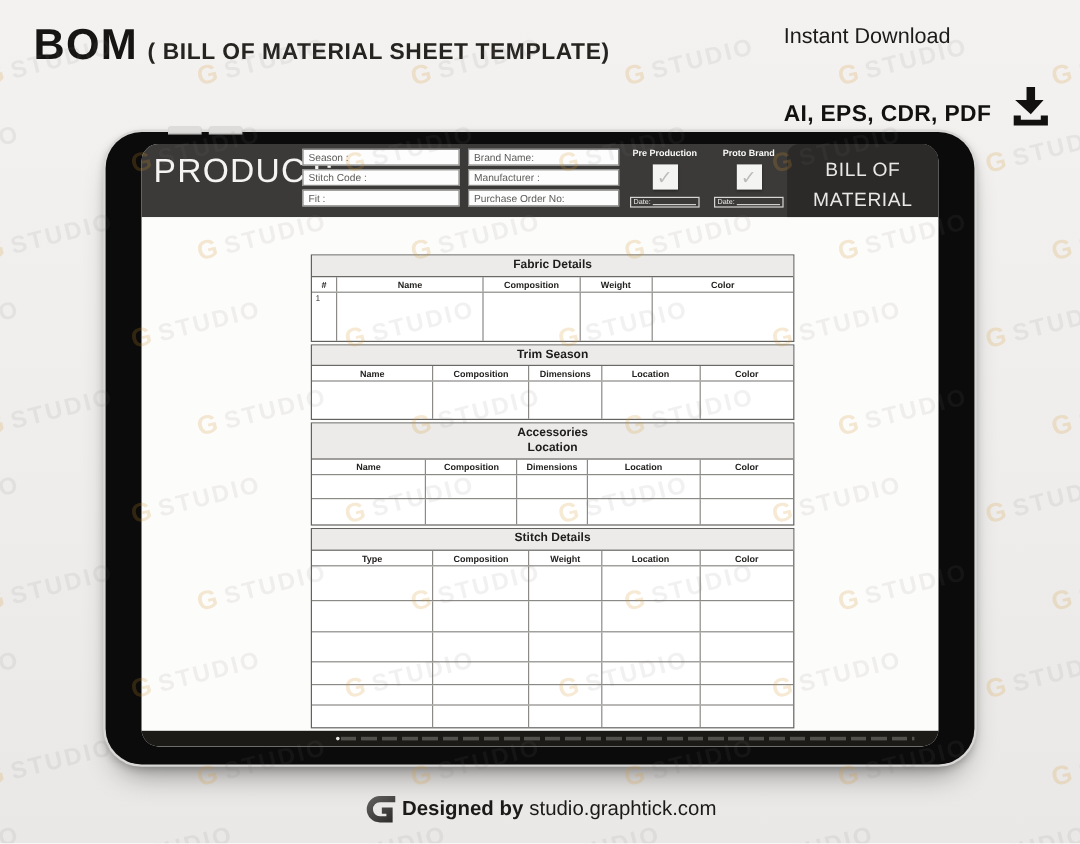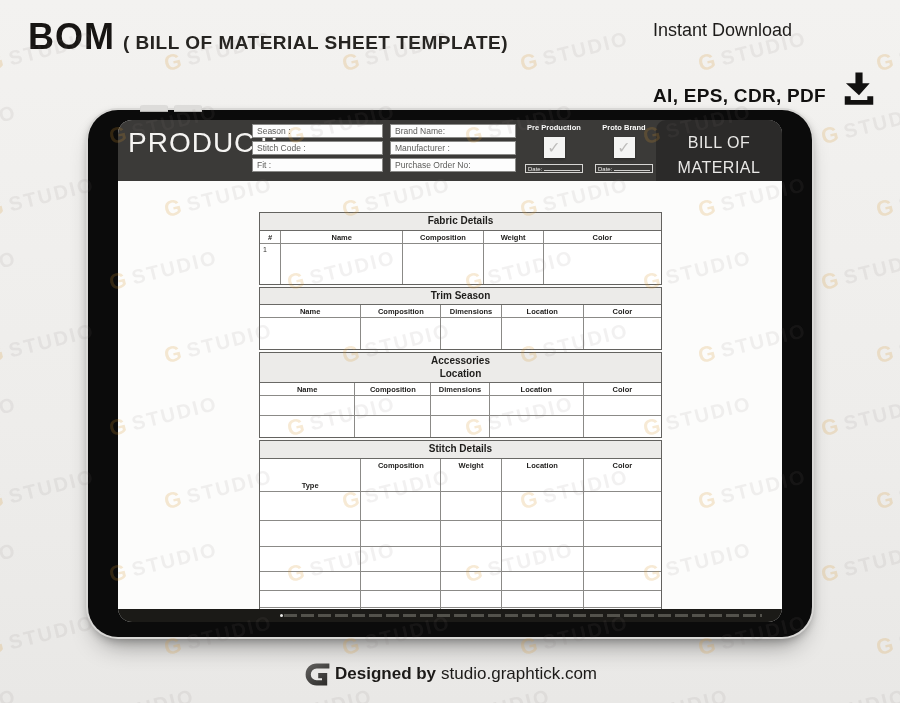--- a/index.html
+++ b/index.html
@@ -219,21 +219,21 @@
                 <div class="tbl-cell" style="width: 23.5%;"></div>
                 <div class="tbl-cell" style="width: 19%;"></div>
                 <div class="tbl-cell" style="width: 14.5%;"></div>
                 <div class="tbl-cell" style="width: 23.5%;"></div>
                 <div class="tbl-cell" style="width: 19.5%;"></div>
               </div>
             </div>
             <div class="bom-table">
               <div class="tbl-title">Stitch Details</div>
               <div class="tbl-row hdr-row">
-                <div class="tbl-cell" style="width: 25%; margin-top: 20px;">Type</div>
+                <div class="tbl-cell" style="width: 25%;">Type</div>
                 <div class="tbl-cell" style="width: 20%;">Composition</div>
                 <div class="tbl-cell" style="width: 15%;">Weight</div>
                 <div class="tbl-cell" style="width: 20.5%;">Location</div>
                 <div class="tbl-cell" style="width: 19.5%;">Color</div>
               </div>
               <div class="tbl-row data-row" style="height: 29px;">
                 <div class="tbl-cell" style="width: 25%;"></div>
                 <div class="tbl-cell" style="width: 20%;"></div>
                 <div class="tbl-cell" style="width: 15%;"></div>
                 <div class="tbl-cell" style="width: 20.5%;"></div>

